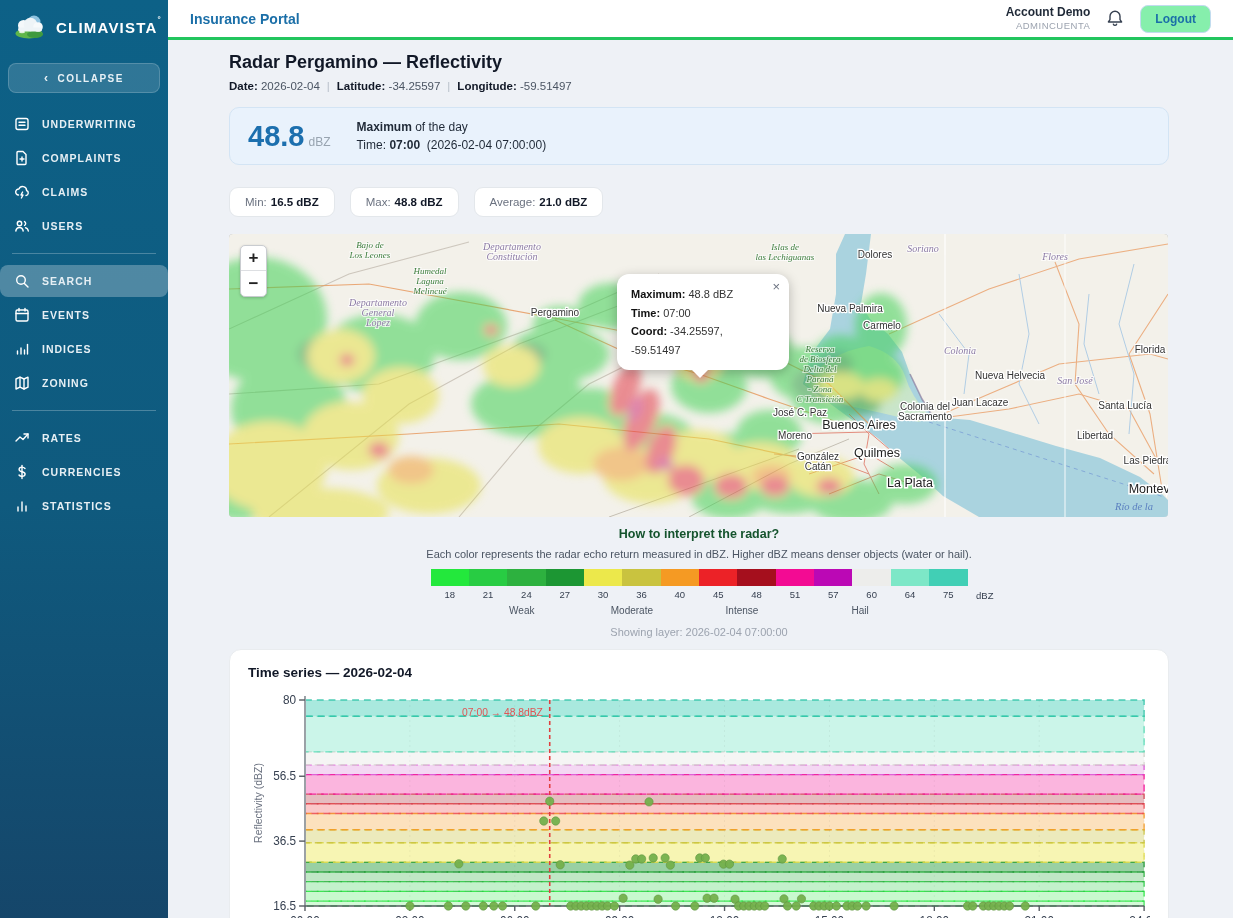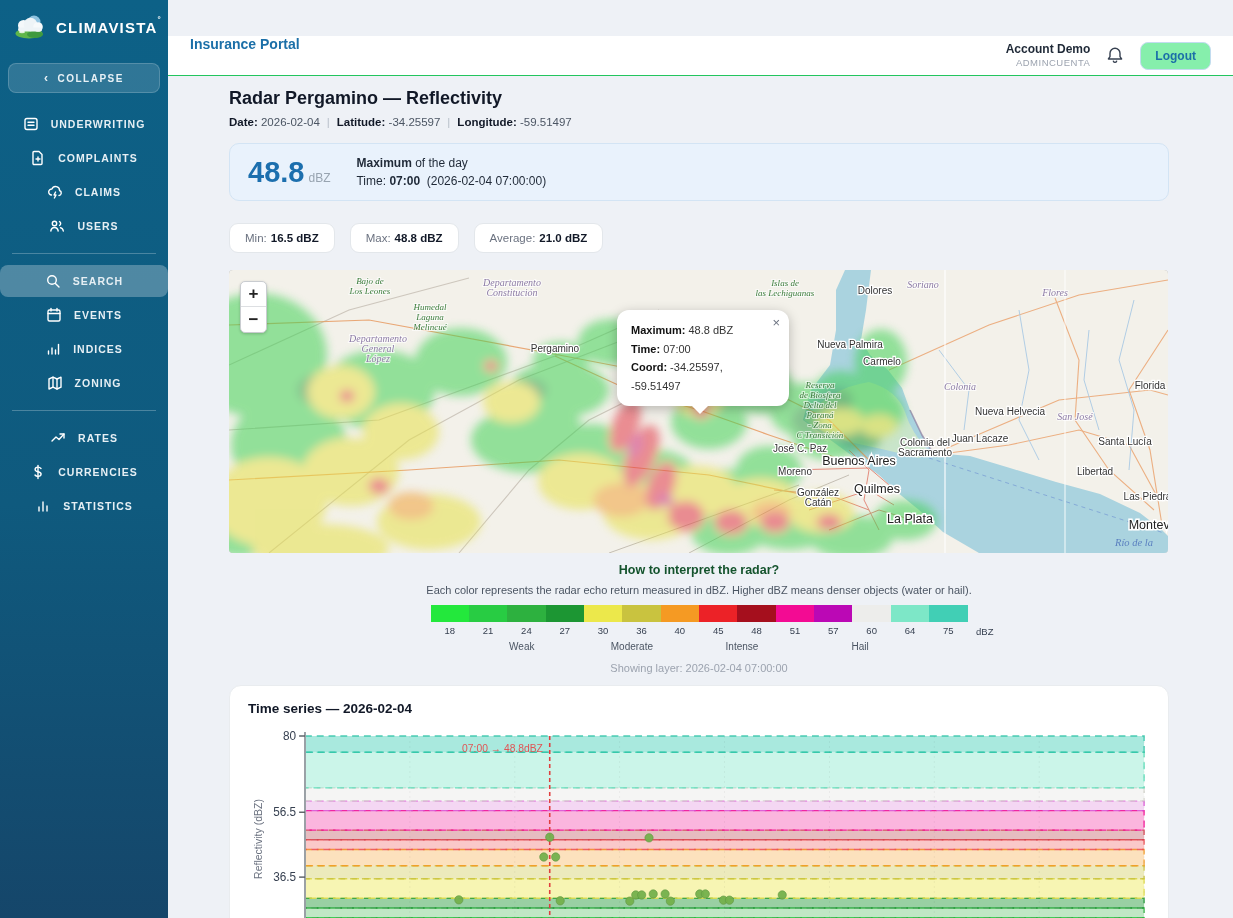--- a/index.html
+++ b/index.html
@@ -7,29 +7,29 @@
   .app { display:flex; width:1233px; height:918px; }
 
   
   .sidebar { width:168px; flex:0 0 168px; background:linear-gradient(180deg,#0d6187 0%,#0f5a7e 55%,#15466a 100%); color:#eef5f8; display:flex; flex-direction:column; }
   .brand { display:flex; align-items:center; gap:8px; padding:12px 10px 10px 12px; }
   .brand-name { font-size:15px; font-weight:bold; letter-spacing:1.2px; color:#ffffff; }
   .brand-sup { font-size:8px; vertical-align:top; position:relative; top:-4px; }
   .collapse-btn { margin:10px 8px 14px 8px; height:30px; border-radius:8px; background:rgba(255,255,255,.14); border:1px solid rgba(255,255,255,.18); color:#e8f1f6; font-size:10px; letter-spacing:1.5px; font-weight:bold; display:flex; align-items:center; justify-content:center; gap:8px; cursor:pointer; }
   .collapse-chev { font-size:12px; font-weight:bold; }
   .nav { display:flex; flex-direction:column; padding:0 0; }
-  .nav-item { display:flex; align-items:center; gap:12px; padding:8px 14px; font-size:10.5px; font-weight:bold; letter-spacing:1px; color:#e6eff4; cursor:pointer; border-radius:8px; margin:1px 0;justify-content:center; }
+  .nav-item { display:flex; align-items:center; gap:12px; padding:8px 14px; font-size:10.5px; font-weight:bold; letter-spacing:1px; color:#e6eff4; cursor:pointer; border-radius:8px; margin:1px 0; }
   .nav-item.active { background:rgba(255,255,255,.27); }
   .nav-item .ico { width:16px; height:16px; display:flex; align-items:center; justify-content:center; }
   .nav-item svg { width:16px; height:16px; stroke:#ffffff; fill:none; stroke-width:1.4; stroke-linecap:round; stroke-linejoin:round; }
   .nav-divider { height:1px; background:rgba(255,255,255,.25); margin:10px 12px; }
 
   
   .right-col { flex:1; display:flex; flex-direction:column; min-width:0; }
-  .topbar { height:40px; background:#ffffff; border-bottom:1px solid #22c55e; display:flex; padding:0 22px; flex:0 0 40px;margin-top:36px; }
+  .topbar { height:40px; background:#ffffff; border-bottom:3px solid #22c55e; display:flex; align-items:center; padding:0 22px; flex:0 0 40px; }
   .portal-title { color:#1b6fa8; font-weight:bold; font-size:14px; }
   .topbar-right { margin-left:auto; display:flex; align-items:center; gap:16px; }
   .account { text-align:right; line-height:1.25; }
   .account-name { font-size:12px; font-weight:bold; color:#1f2937; }
   .account-role { font-size:9.5px; color:#9ca3af; letter-spacing:.5px; }
   .bell { width:18px; height:20px; cursor:pointer; }
   .bell svg { stroke:#374151; fill:none; stroke-width:1.4; stroke-linecap:round; stroke-linejoin:round; }
   .logout-btn { background:#86efac; color:#1b6fa8; border:1px solid #c2dcef; font-size:12px; font-weight:bold; border-radius:8px; padding:6px 14px; cursor:pointer; font-family:"Liberation Sans",sans-serif; }
 
   .main { flex:1; overflow:hidden; padding:12px 64px 0 61px; }

